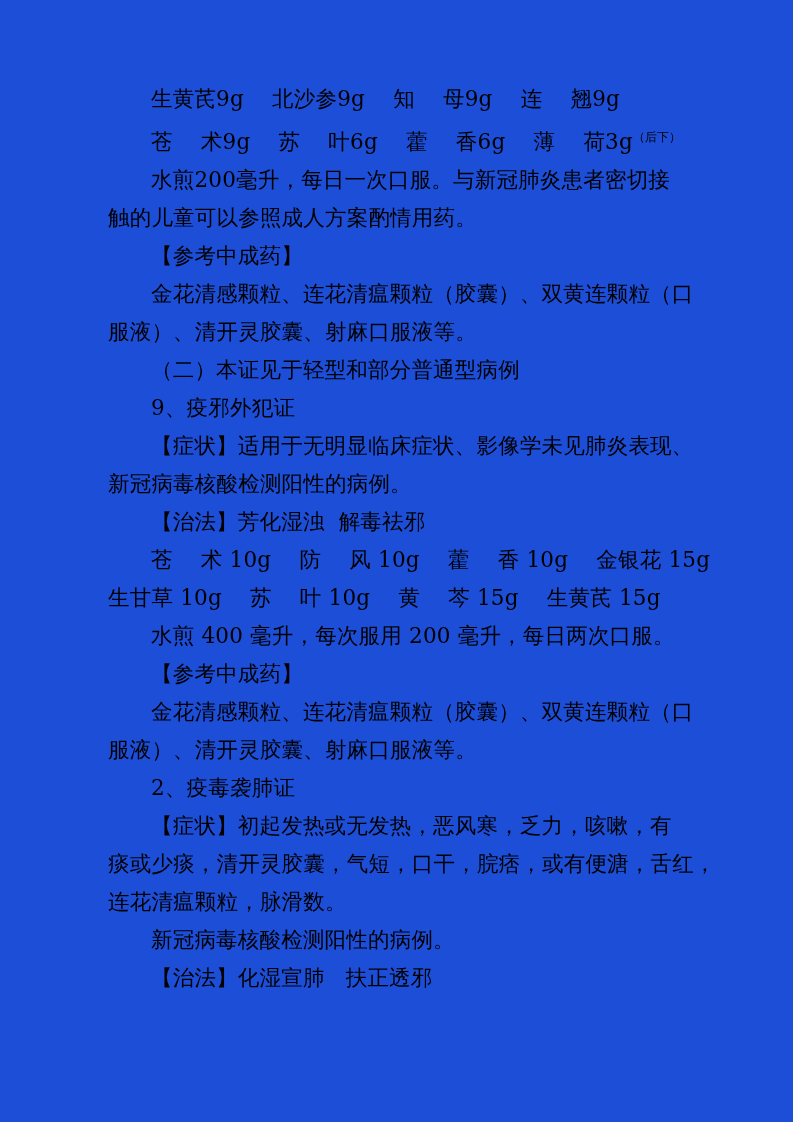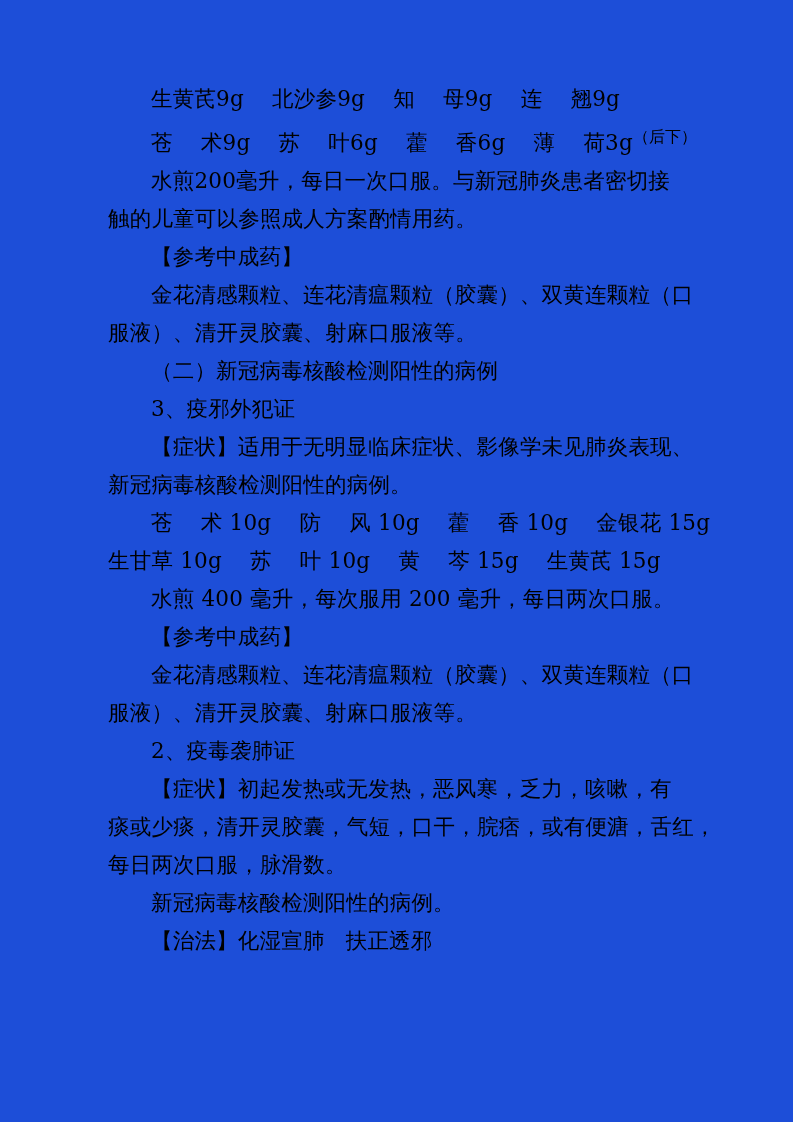--- a/index.html
+++ b/index.html
@@ -28,21 +28,21 @@
   .line {
     font-size: 21.5px;
     line-height: 38px;
     white-space: pre;
     letter-spacing: 0.2px;
   }
   .indent {
     text-indent: 43px;
   }
   .sup {
-    font-size: 16px;
+    font-size: 12px;
     vertical-align: super;
     letter-spacing: 0;
   }
 </style>
 </head>
 <body>
 
 <div class="page">
   <div class="content">
 
@@ -51,43 +51,44 @@
     <div class="line indent"><span>苍    术9g    苏    叶6g    藿    香6g    薄    荷3g</span><span class="sup">（后下）</span></div>
 
     <div class="line indent"><span>水煎200毫升，每日一次口服。与新冠肺炎患者密切接</span></div>
     <div class="line"><span>触的儿童可以参照成人方案酌情用药。</span></div>
 
     <div class="line indent"><span>【参考中成药】</span></div>
 
     <div class="line indent"><span>金花清感颗粒、连花清瘟颗粒（胶囊）、双黄连颗粒（口</span></div>
     <div class="line"><span>服液）、清开灵胶囊、射麻口服液等。</span></div>
 
-    <div class="line indent"><span>（二）新冠病毒核酸检测阳性的病例</span></div>
+    <div class="line indent"><span>（二）本证见于轻型和部分普通型病例</span></div>
 
-    <div class="line indent"><span>3、疫邪外犯证</span></div>
+    <div class="line indent"><span>9、疫邪外犯证</span></div>
 
     <div class="line indent"><span>【症状】适用于无明显临床症状、影像学未见肺炎表现、</span></div>
     <div class="line"><span>新冠病毒核酸检测阳性的病例。</span></div>
 
+    <div class="line indent"><span>【治法】芳化湿浊  解毒祛邪</span></div>
 
 
     <div class="line indent"><span>苍    术 10g    防    风 10g    藿    香 10g    金银花 15g</span></div>
     <div class="line"><span>生甘草 10g    苏    叶 10g    黄    芩 15g    生黄芪 15g</span></div>
 
     <div class="line indent"><span>水煎 400 毫升，每次服用 200 毫升，每日两次口服。</span></div>
 
     <div class="line indent"><span>【参考中成药】</span></div>
 
     <div class="line indent"><span>金花清感颗粒、连花清瘟颗粒（胶囊）、双黄连颗粒（口</span></div>
     <div class="line"><span>服液）、清开灵胶囊、射麻口服液等。</span></div>
 
     <div class="line indent"><span>2、疫毒袭肺证</span></div>
 
     <div class="line indent"><span>【症状】初起发热或无发热，恶风寒，乏力，咳嗽，有</span></div>
     <div class="line"><span>痰或少痰，清开灵胶囊，气短，口干，脘痞，或有便溏，舌红，</span></div>
-    <div class="line"><span>每日两次口服，脉滑数。</span></div>
+    <div class="line"><span>连花清瘟颗粒，脉滑数。</span></div>
 
     <div class="line indent"><span>新冠病毒核酸检测阳性的病例。</span></div>
 
     <div class="line indent"><span>【治法】化湿宣肺   扶正透邪</span></div>
 
   </div>
 </div>
 
 </body></html>

